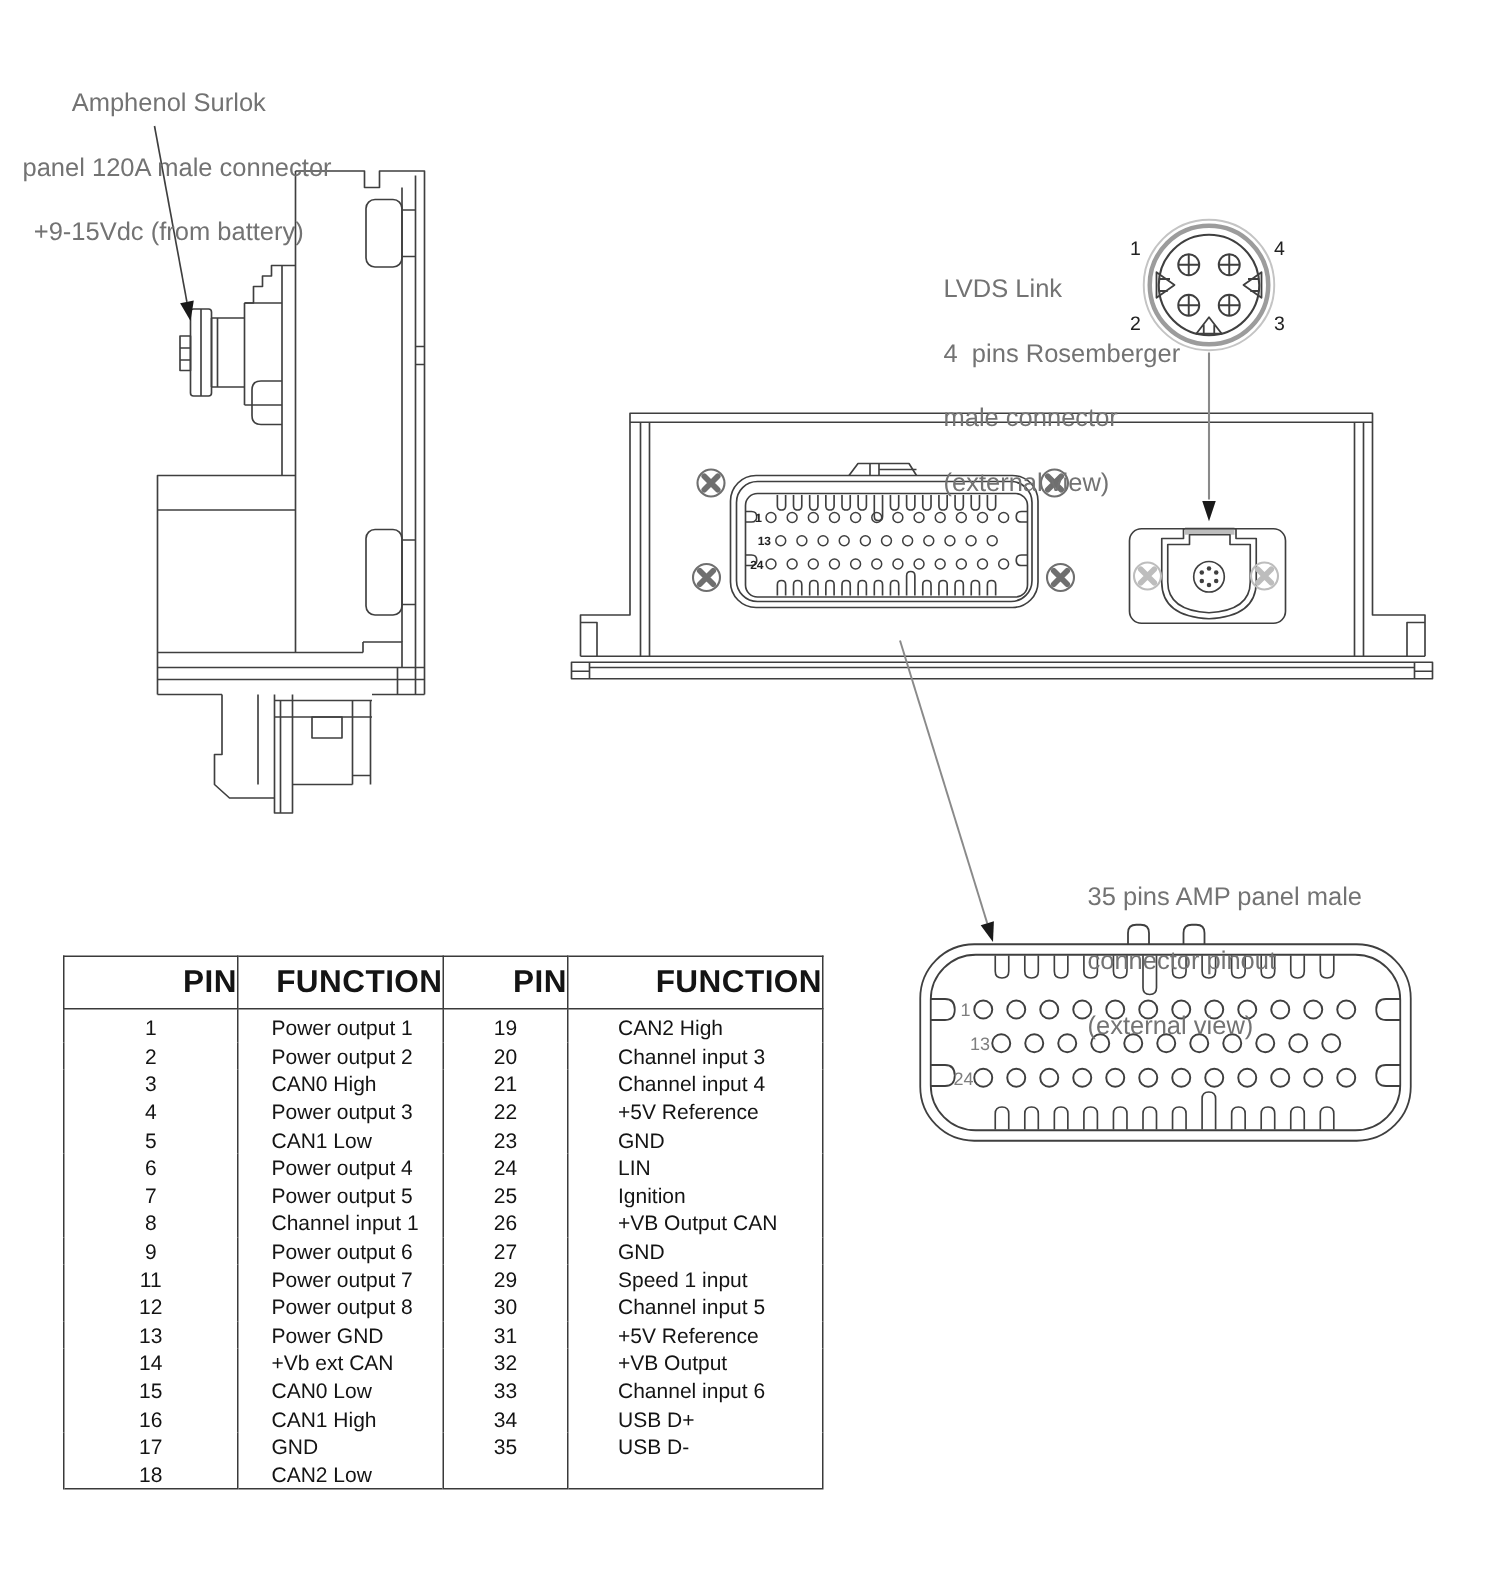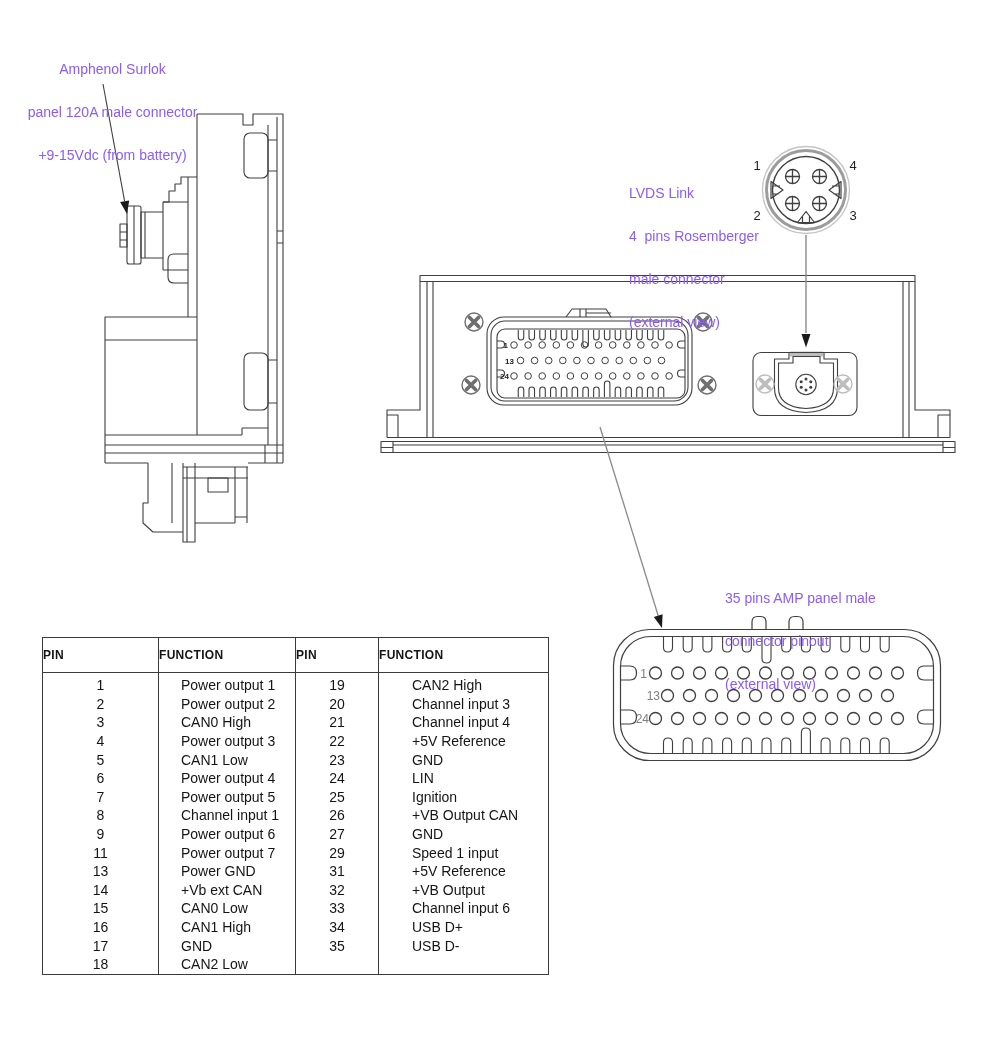--- a/index.html
+++ b/index.html
@@ -3,26 +3,26 @@
 <meta charset="utf-8">
 <style>
   html,body{margin:0;padding:0;background:#fff;}
   #page{position:relative;width:1000px;height:1060px;background:#ffffff;overflow:hidden;
         font-family:"Liberation Sans",sans-serif;color:#141414;}
   #diagram{position:absolute;left:0;top:0;}
   svg text{font-family:"Liberation Sans",sans-serif;}
   .lbl-small{font-size:8px;font-weight:bold;fill:#222;}
   .lbl-amp{font-size:12px;font-weight:500;fill:#7e7e7e;}
   .lbl-num{font-size:13px;fill:#222;}
-  .ann{position:absolute;font-size:14px;line-height:14.4px;color:#8b5cf6;white-space:pre;}
+  .ann{position:absolute;font-size:17px;line-height:14.4px;color:#737373;white-space:pre;}
   .ann.center{text-align:center;}
   #pin-table{position:absolute;left:42px;top:637px;width:506px;border-collapse:collapse;
              table-layout:fixed;font-size:14px;color:#141414;background:#fff;}
   #pin-table,#pin-table th{border:1.8px solid #3a3a3a;}
-  #pin-table th{height:34px;font-size:12px;font-weight:bold;letter-spacing:.3px;text-align:left;padding:0;}
+  #pin-table th{height:34px;font-size:21px;font-weight:bold;letter-spacing:.3px;text-align:right;padding:0;}
   #pin-table td{border-left:1.8px solid #3a3a3a;border-right:1.8px solid #3a3a3a;border-top:none;border-bottom:none;
                 height:18.6px;padding:0;vertical-align:middle;}
   #pin-table td:nth-child(1),#pin-table td:nth-child(3){text-align:center;}
   #pin-table td:nth-child(2){padding-left:22px;}
   #pin-table td:nth-child(4){padding-left:33px;}
   #pin-table tbody tr:first-child td{padding-top:3px;}
 </style>
 </head>
 <body>
 
@@ -394,20 +394,26 @@
           <td>27</td>
           <td>GND</td>
         </tr>
         <tr>
           <td>11</td>
           <td>Power output 7</td>
           <td>29</td>
           <td>Speed 1 input</td>
         </tr>
         <tr>
+          <td>12</td>
+          <td>Power output 8</td>
+          <td>30</td>
+          <td>Channel input 5</td>
+        </tr>
+        <tr>
           <td>13</td>
           <td>Power GND</td>
           <td>31</td>
           <td>+5V Reference</td>
         </tr>
         <tr>
           <td>14</td>
           <td>+Vb ext CAN</td>
           <td>32</td>
           <td>+VB Output</td>

